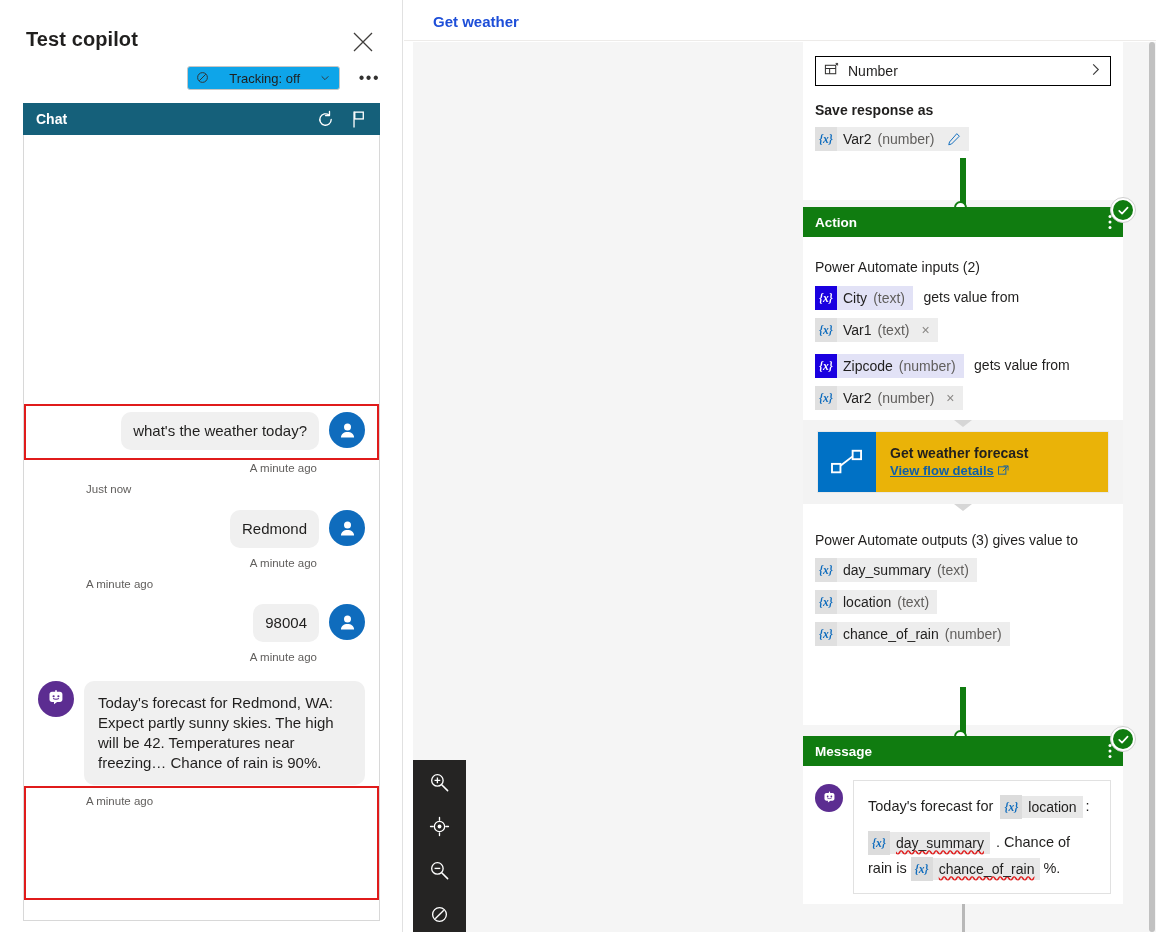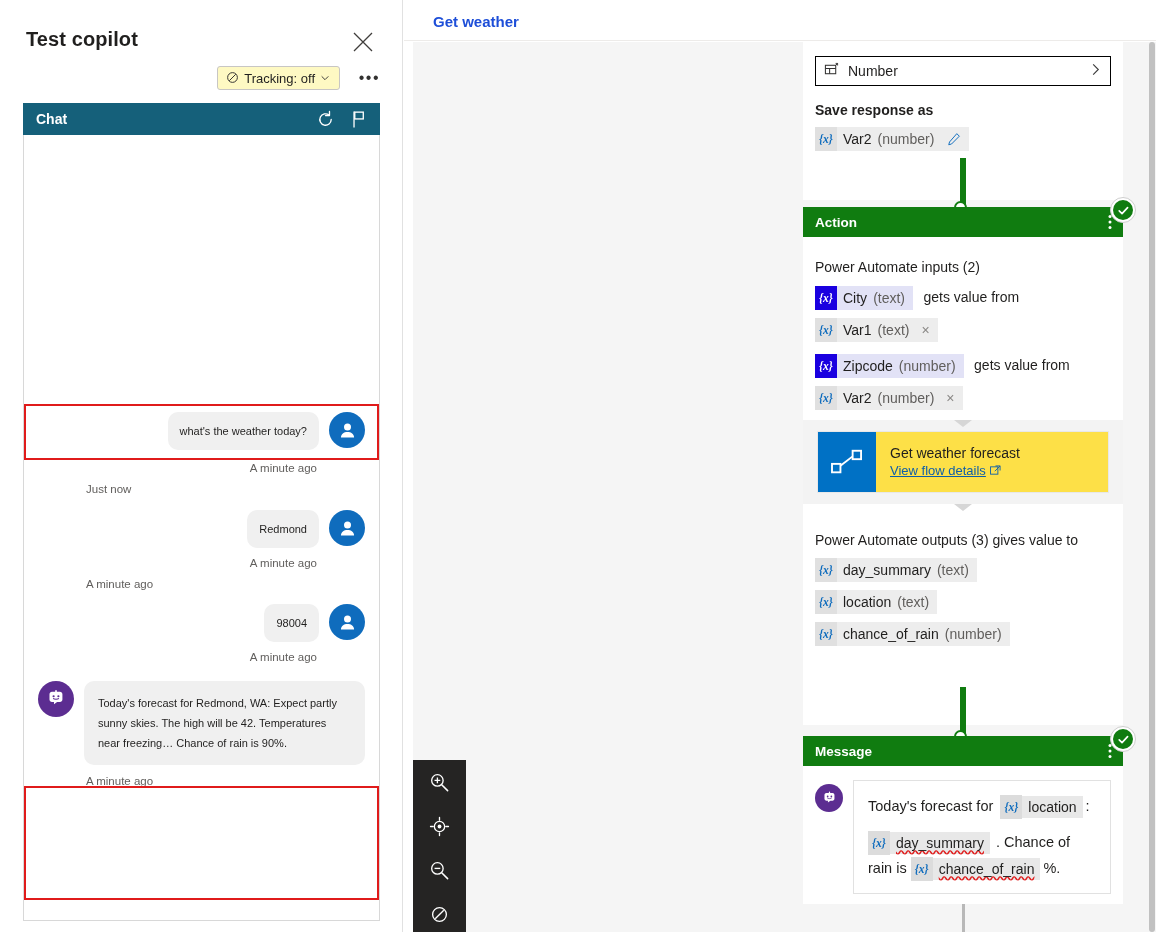--- a/index.html
+++ b/index.html
@@ -31,22 +31,22 @@
     width:24px; height:24px; cursor:pointer;
   }
   #tp-close svg { display:block; }
 
   #tp-toolbar {
     position:absolute; left:0; top:66px; width:403px; height:30px;
   }
   #tracking-chip {
     position:absolute; right:63px; top:0;
     height:24px; padding:0 9px 0 8px;
-    border:1px solid #c8c6c4; border-radius:3px; background:#fef9c3;
-    display:flex; align-items:center; gap:5px;
+    border:1px solid #c8c6c4; border-radius:3px; background:#0ea5e9;
+    display:flex; align-items:center; gap:20px;
     font-size:13px; color:#201f1e; cursor:pointer;
     white-space:nowrap;
   }
   #tracking-chip .tl { line-height:1; }
   #tp-more {
     position:absolute; right:23px; top:2px;
     font-size:16px; color:#323130; letter-spacing:1.5px; cursor:pointer;
     line-height:20px;
   }
 
@@ -70,21 +70,21 @@
 
   #chat-scroll {
     position:absolute; left:24px; top:136px; width:355px; height:784px;
     overflow:hidden;
   }
 
   .msg-row { display:flex; align-items:flex-start; padding:0 14px; }
   .msg-row.user { justify-content:flex-end; }
   .bubble {
     background:#f0f0f0; border-radius:10px;
-    font-size:11px; line-height:20px; color:#201f1e;
+    font-size:15px; line-height:20px; color:#201f1e;
     padding:9px 12px; max-width:268px;
   }
   .bubble.wide { max-width:282px; }
   .avatar {
     width:36px; height:36px; border-radius:50%;
     display:flex; align-items:center; justify-content:center; flex:0 0 36px;
   }
   .avatar.user { background:#0f6cbd; margin-left:10px; }
   .avatar.bot  { background:#5c2d91; margin-right:10px; }
   .ts {
@@ -182,23 +182,24 @@
   .pill .ptype { color:#605e5c; }
   .pill .px { margin-left:6px; color:#8a8886; font-size:14px; cursor:pointer; }
   .pill.gray  { background:#ededed; }
   .pill.gray .vx  { background:#e0e0e0; color:#0f6cbd; }
   .pill.blue  { background:#e2e2f6; }
   .pill.blue .vx  { background:#1a00e0; color:#ffffff; }
   .pill.inline { background:#e8e8e8; height:22px; padding-right:6px; }
   .pill.inline .vx { background:#dcdcdc; color:#0f6cbd; }
 
   .flowcard {
-    background:#fde047; border:1px solid #e8e8e8;
+    background:#eab308; border:1px solid #e8e8e8;
     display:flex; align-items:center; gap:0;
     height:62px;
+    font-weight:bold;
   }
   .flow-icon {
     width:58px; height:60px; background:#0071c5;
     display:flex; align-items:center; justify-content:center; flex:0 0 58px;
   }
   .flow-txt { padding-left:14px; }
   .flow-name { font-size:14px; color:#201f1e; }
   .flow-link {
     font-size:13px; color:#0f5fa8; text-decoration:underline; cursor:pointer;
     display:inline-flex; align-items:center; gap:4px; margin-top:2px;

